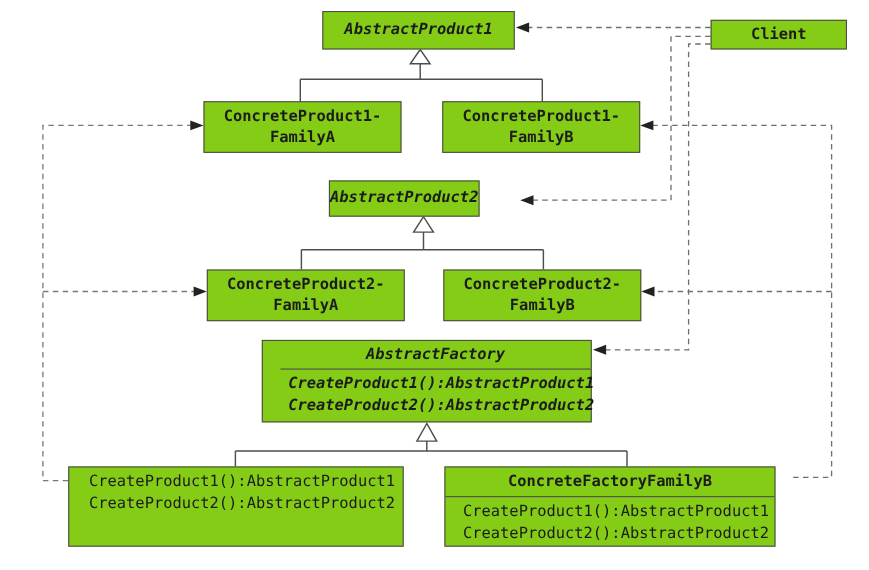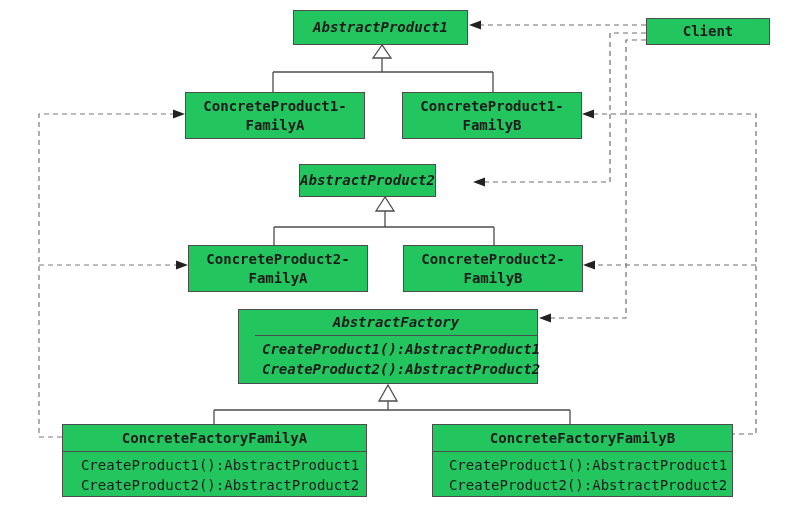--- a/index.html
+++ b/index.html
@@ -2,21 +2,21 @@
 <html><head>
 <meta charset="utf-8">
 <style>
   html,body{margin:0;padding:0;background:#ffffff;}
   .stage{
     position:relative;width:790px;height:518px;background:#ffffff;overflow:hidden;
     font-family:"DejaVu Sans Mono","Liberation Mono",monospace;color:#1c1c1c;
   }
   svg.wires{position:absolute;left:0;top:0;z-index:0;}
   .box{
-    position:absolute;box-sizing:border-box;background:#22c55e;
+    position:absolute;box-sizing:border-box;background:#84cc16;
     border:1.3px solid #4d4d4d;z-index:1;font-size:14px;line-height:19px;
     display:flex;flex-direction:column;align-items:center;justify-content:center;
     text-align:center;
   }
   .bold{font-weight:bold;text-align:center;}
   .abstract{font-weight:bold;font-style:italic;}
   .cbox{display:block;padding:0;}
   .cbox .title{
     box-sizing:border-box;width:100%;display:flex;align-items:center;justify-content:center;
     border-bottom:1.3px solid #4d4d4d;
@@ -114,30 +114,27 @@
     <div class="title abstract" style="height:26px;">
       <span>AbstractFactory</span>
     </div>
     <div class="methods italic" style="padding-left:7px;">
       <div>CreateProduct1():AbstractProduct1</div>
       <div>CreateProduct2():AbstractProduct2</div>
     </div>
   </div>
 
   <div class="box cbox" style="left:62px;top:424px;width:305px;height:73px;">
-    <div class="title bold" style="height:27px;">
-      <span>ConcreteFactoryFamilyA</span>
-    </div>
     <div class="methods" style="padding-left:11px;">
       <div>CreateProduct1():AbstractProduct1</div>
       <div>CreateProduct2():AbstractProduct2</div>
     </div>
   </div>
 
-  <div class="box cbox" style="left:432px;top:424px;width:301px;height:73px;">
+  <div class="box cbox" style="left:404px;top:424px;width:301px;height:73px;">
     <div class="title bold" style="height:27px;">
       <span>ConcreteFactoryFamilyB</span>
     </div>
     <div class="methods" style="padding-left:11px;">
       <div>CreateProduct1():AbstractProduct1</div>
       <div>CreateProduct2():AbstractProduct2</div>
     </div>
   </div>
 
 </div>

